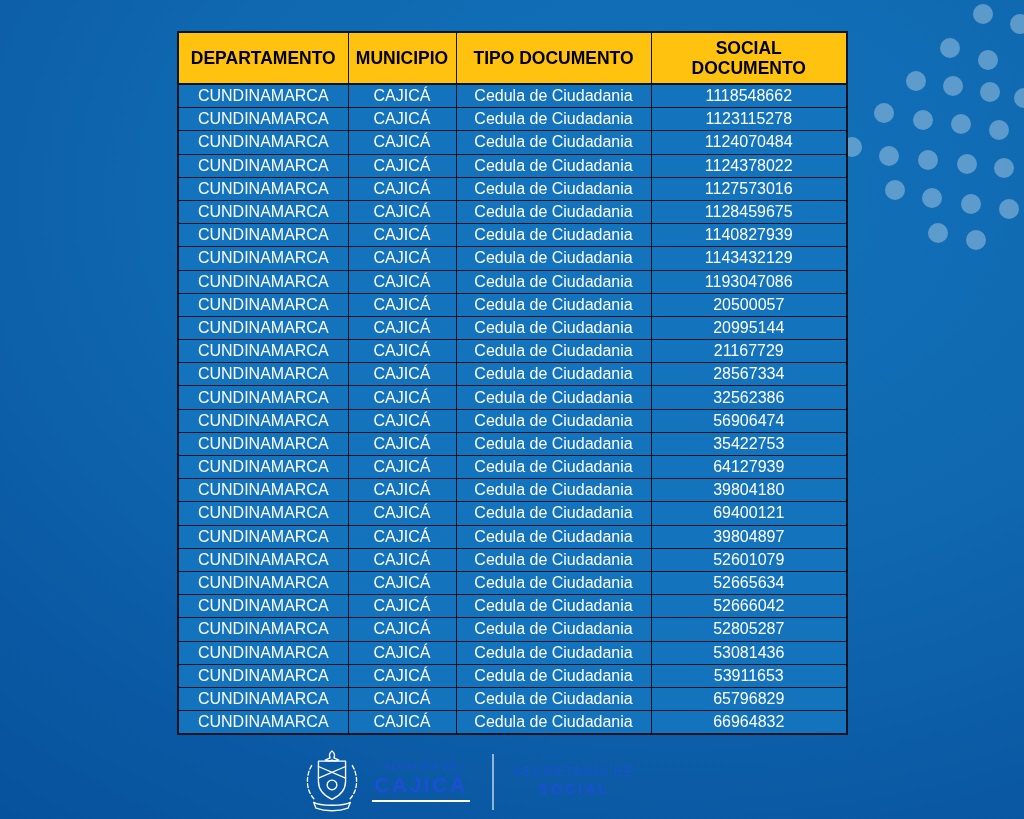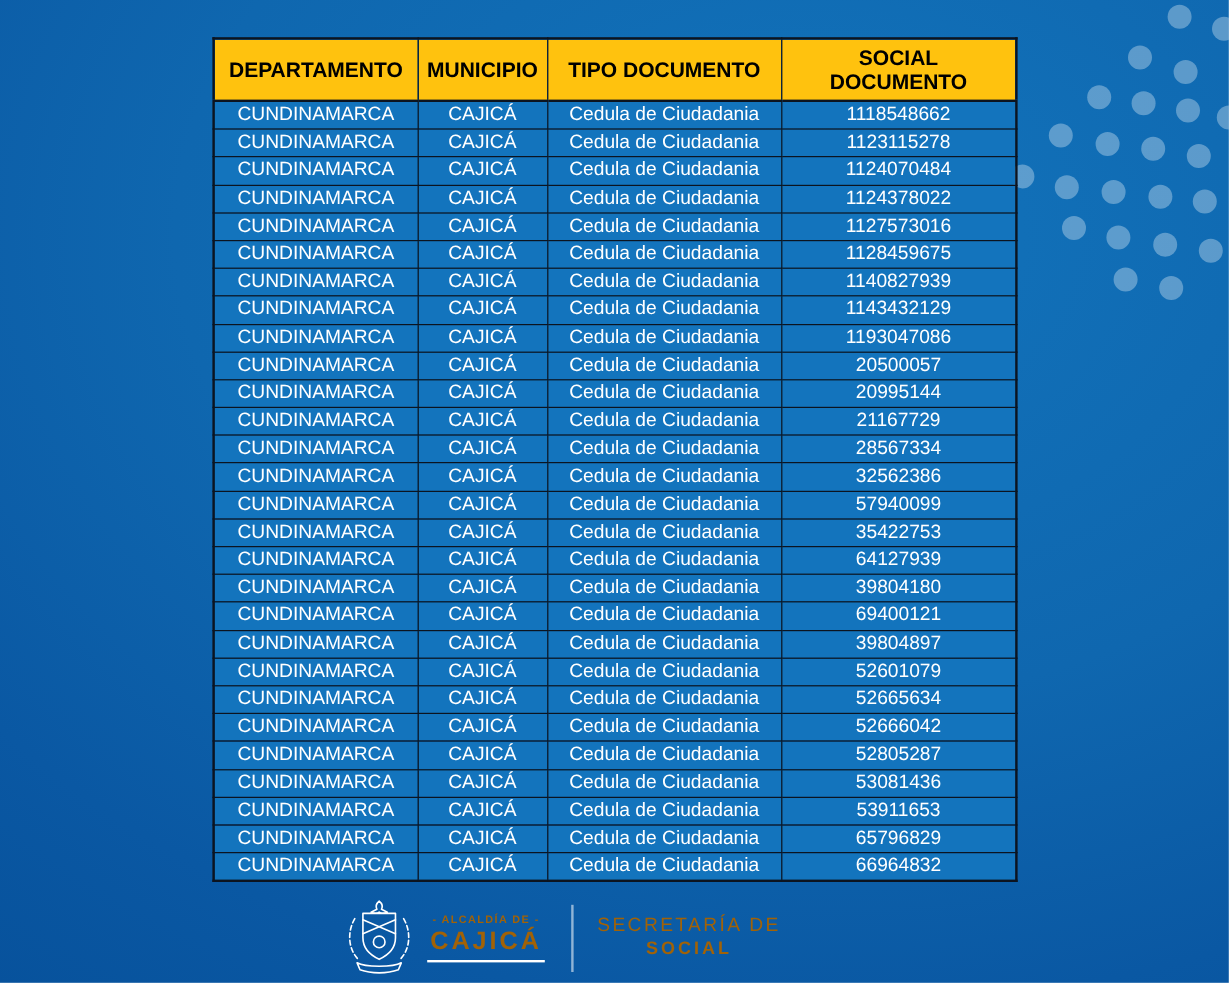--- a/index.html
+++ b/index.html
@@ -59,21 +59,21 @@
   
   .footer {
     position: absolute;
     left: 0;
     top: 744px;
     width: 936px;
     height: 75px;
     display: flex;
     align-items: center;
     justify-content: center;
-    color: #a16207;
+    color: #1d4ed8;
   }
   .logo-left { display: flex; align-items: center; }
   .crest { margin-right: 9px; }
   .alcaldia-block { display: flex; flex-direction: column; align-items: center; }
   .alcaldia-small {
     font-size: 9px;
     font-weight: bold;
     letter-spacing: 1.2px;
     margin-bottom: 2px;
     white-space: nowrap;
@@ -86,21 +86,21 @@
     padding: 0 2px 3px 2px;
     white-space: nowrap;
   }
   .footer-divider {
     width: 2px;
     height: 56px;
     background: rgba(255,255,255,0.55);
     margin: 0 20px 0 22px;
   }
   .secretaria-block { display: flex; flex-direction: column; align-items: center; }
-  .secretaria-line1 { font-size: 16px; letter-spacing: 2px; margin-bottom: 1px; white-space: nowrap; }
+  .secretaria-line1 { font-size: 12px; letter-spacing: 2px; margin-bottom: 1px; white-space: nowrap; }
   .secretaria-line2 { font-size: 25px; font-weight: bold; letter-spacing: 0.5px; line-height: 1.0; white-space: nowrap; }
   .secretaria-line3 { font-size: 15px; font-weight: bold; letter-spacing: 2.5px; line-height: 1.2; white-space: nowrap; }
 </style>
 </head>
 <body>
 
 <div class="page">
 
   <svg class="dots" viewBox="0 0 1024 819" aria-hidden="true">
     <circle cx="983" cy="14" r="10"></circle>
@@ -225,21 +225,21 @@
         <tr>
           <td>CUNDINAMARCA</td>
           <td>CAJICÁ</td>
           <td>Cedula de Ciudadania</td>
           <td>32562386</td>
         </tr>
         <tr>
           <td>CUNDINAMARCA</td>
           <td>CAJICÁ</td>
           <td>Cedula de Ciudadania</td>
-          <td>57940099</td>
+          <td>56906474</td>
         </tr>
         <tr>
           <td>CUNDINAMARCA</td>
           <td>CAJICÁ</td>
           <td>Cedula de Ciudadania</td>
           <td>35422753</td>
         </tr>
         <tr>
           <td>CUNDINAMARCA</td>
           <td>CAJICÁ</td>

